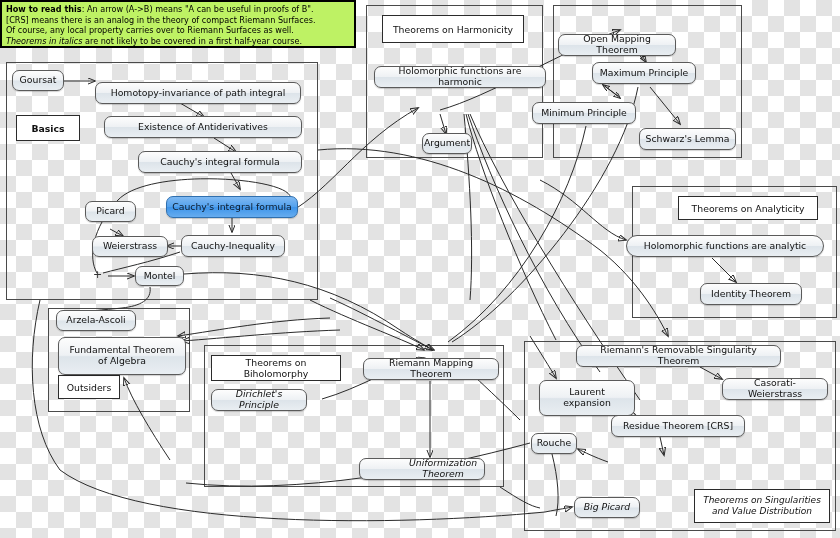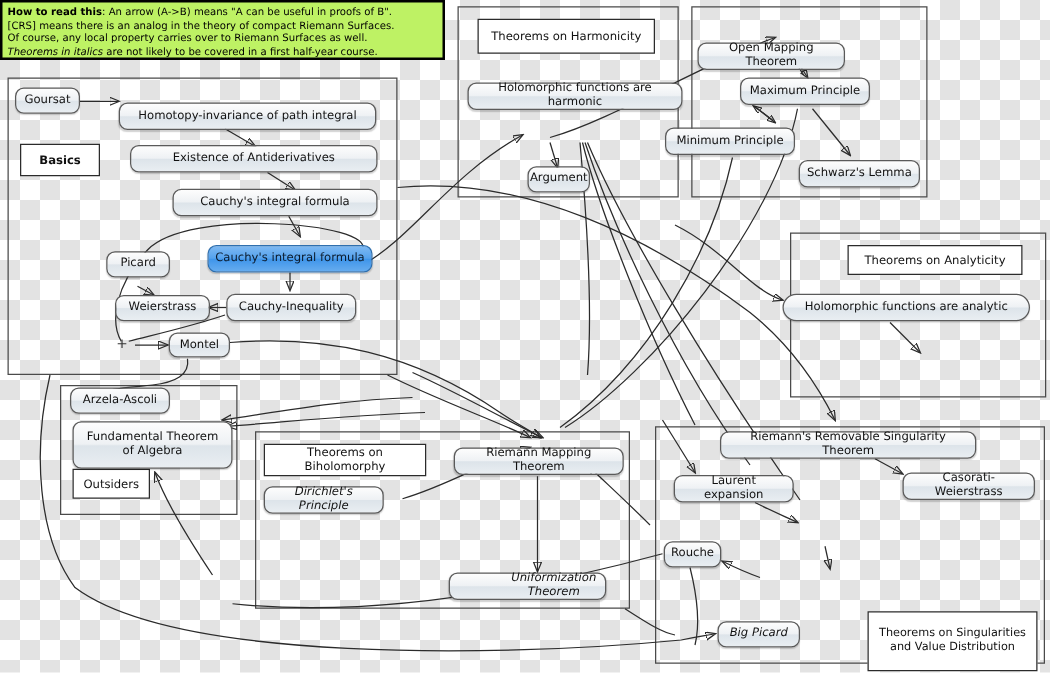--- a/index.html
+++ b/index.html
@@ -207,21 +207,21 @@
   <div class="plate" style="left:16px; top:115px; width:64px;  height:26px;font-weight:bold;">Basics</div>
 
   <div class="plate" style="left:382px;top:15px;  width:142px; height:28px;">Theorems on Harmonicity</div>
 
   <div class="plate" style="left:678px;top:196px; width:140px; height:24px;">Theorems on Analyticity</div>
 
   <div class="plate" style="left:58px; top:375px; width:62px;  height:24px;">Outsiders</div>
 
   <div class="plate" style="left:211px;top:355px; width:130px; height:26px;">Theorems on Biholomorphy</div>
 
-  <div class="plate" style="left:694px;top:489px; width:136px; height:48px; font-size:9px;">Theorems on Singularities and Value Distribution</div>
+  <div class="plate" style="left:694px;top:489px; width:136px; height:34px; font-size:9px;font-style:italic;">Theorems on Singularities and Value Distribution</div>
 
   <div class="node" style="left:12px; top:70px;  width:52px;  height:21px;">Goursat</div>
 
   <div class="node" style="left:95px; top:82px;  width:206px; height:22px;">Homotopy-invariance of path integral</div>
 
   <div class="node" style="left:104px;top:116px; width:198px; height:22px;">Existence of Antiderivatives</div>
 
   <div class="node" style="left:138px;top:151px; width:164px; height:22px;">Cauchy's integral formula</div>
 
   <div class="node hl" style="left:166px;top:196px; width:132px; height:22px;">Cauchy's integral formula</div>
@@ -247,34 +247,36 @@
   <div class="node" style="left:558px;top:10px;  width:118px; height:22px;margin-top:24px;">Open Mapping Theorem</div>
 
   <div class="node" style="left:592px;top:62px;  width:104px; height:22px;">Maximum Principle</div>
 
   <div class="node" style="left:532px;top:102px; width:104px; height:22px;">Minimum Principle</div>
 
   <div class="node" style="left:639px;top:128px; width:97px;  height:22px;">Schwarz's Lemma</div>
 
   <div class="node" style="left:626px;top:235px; width:198px; height:22px;border-radius:11px;">Holomorphic functions are analytic</div>
 
+  <div class="node" style="left:700px;top:283px; width:102px; height:22px;">Identity Theorem</div>
 
   <div class="node italic" style="left:211px;top:389px; width:96px;  height:22px;">Dirichlet's Principle</div>
 
 
   <div class="node" style="left:363px;top:358px; width:136px; height:22px;">Riemann Mapping Theorem</div>
 
   <div class="node italic" style="left:359px;top:458px; width:126px; height:22px;padding-left:47px;">Uniformization Theorem</div>
 
   <div class="node" style="left:576px;top:345px; width:205px; height:22px;">Riemann's Removable Singularity Theorem</div>
 
   <div class="node" style="left:722px;top:378px; width:106px; height:22px;">Casorati-Weierstrass</div>
 
-  <div class="node" style="left:539px;top:380px; width:96px;  height:22px;">Laurent expansion</div>
-
+  <div class="node" style="left:539px;top:380px; width:96px;  height:36px;">Laurent expansion</div>
+
+  <div class="node" style="left:611px;top:415px; width:134px; height:22px;">Residue Theorem [CRS]</div>
 
   <div class="node" style="left:531px;top:433px; width:46px;  height:21px;">Rouche</div>
 
 
   <div class="node italic" style="left:574px;top:497px; width:66px;  height:21px;">Big Picard</div>
 
   <div class="legend">
     <div class="line"><b>How to read this</b><span>: An arrow (A-&gt;B) means "A can be useful in proofs of B".</span></div>
     <div class="line">[CRS] means there is an analog in the theory of compact Riemann Surfaces.</div>
     <div class="line">Of course, any local property carries over to Riemann Surfaces as well.</div>

